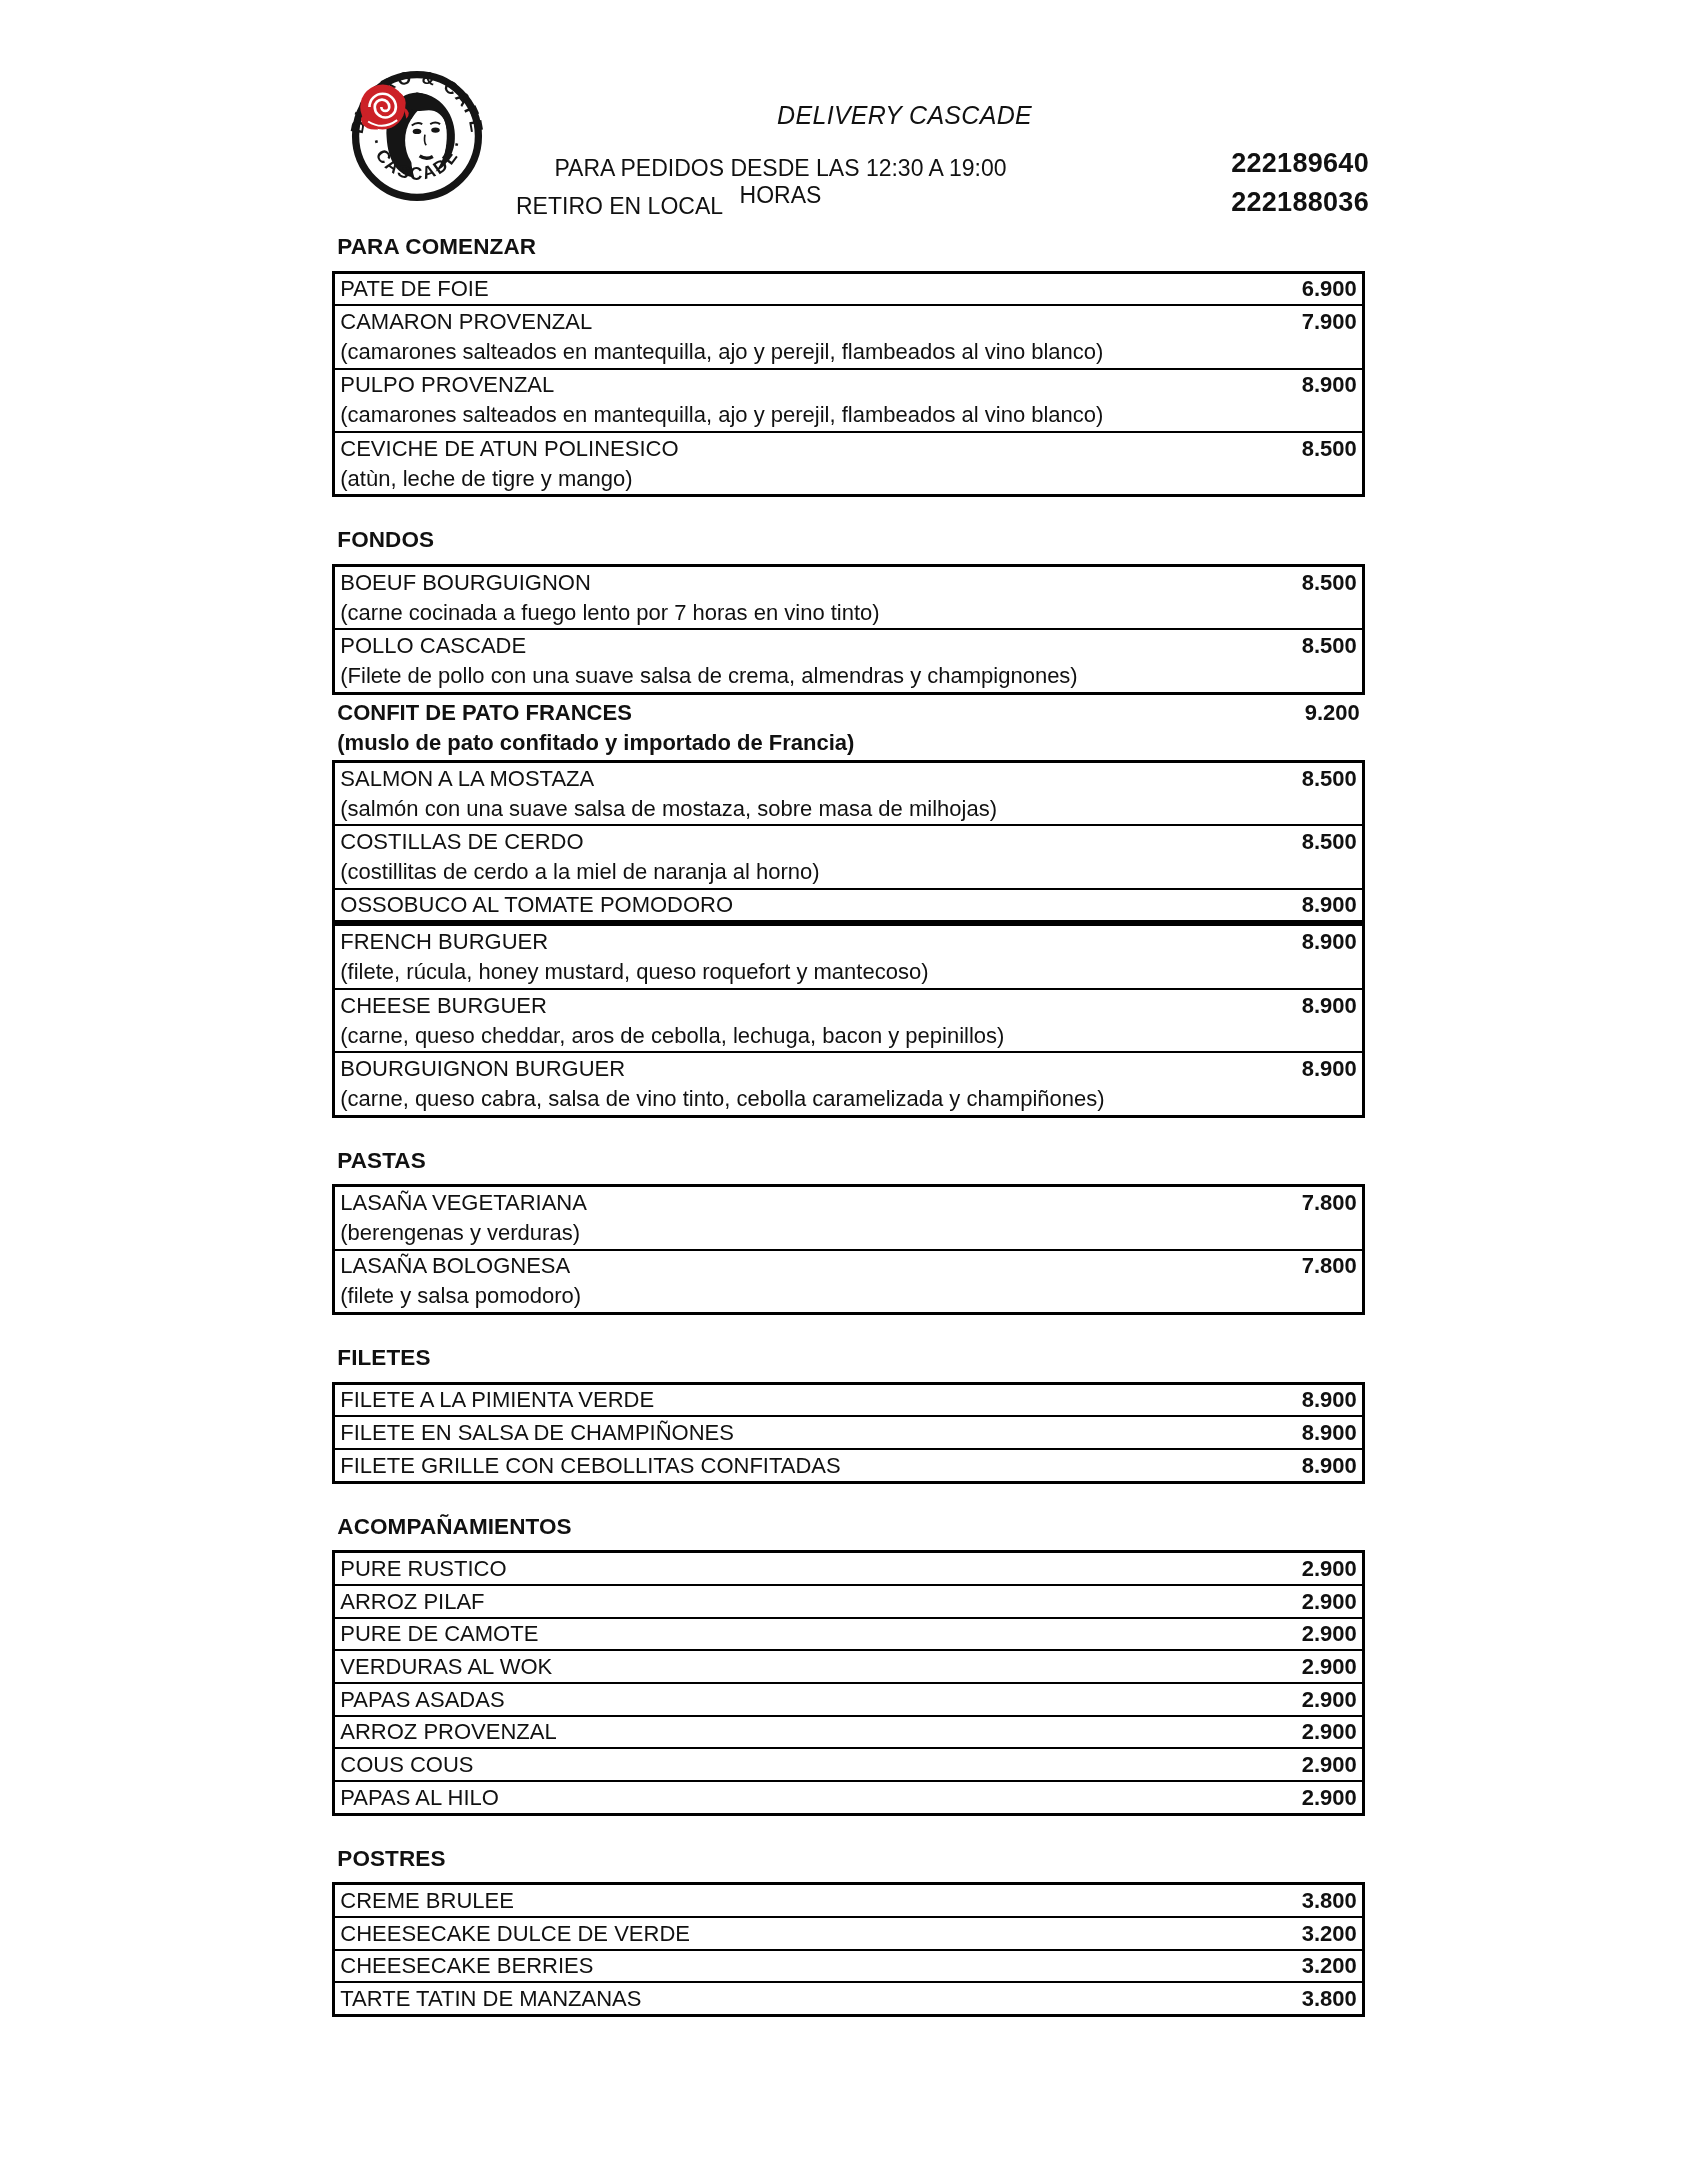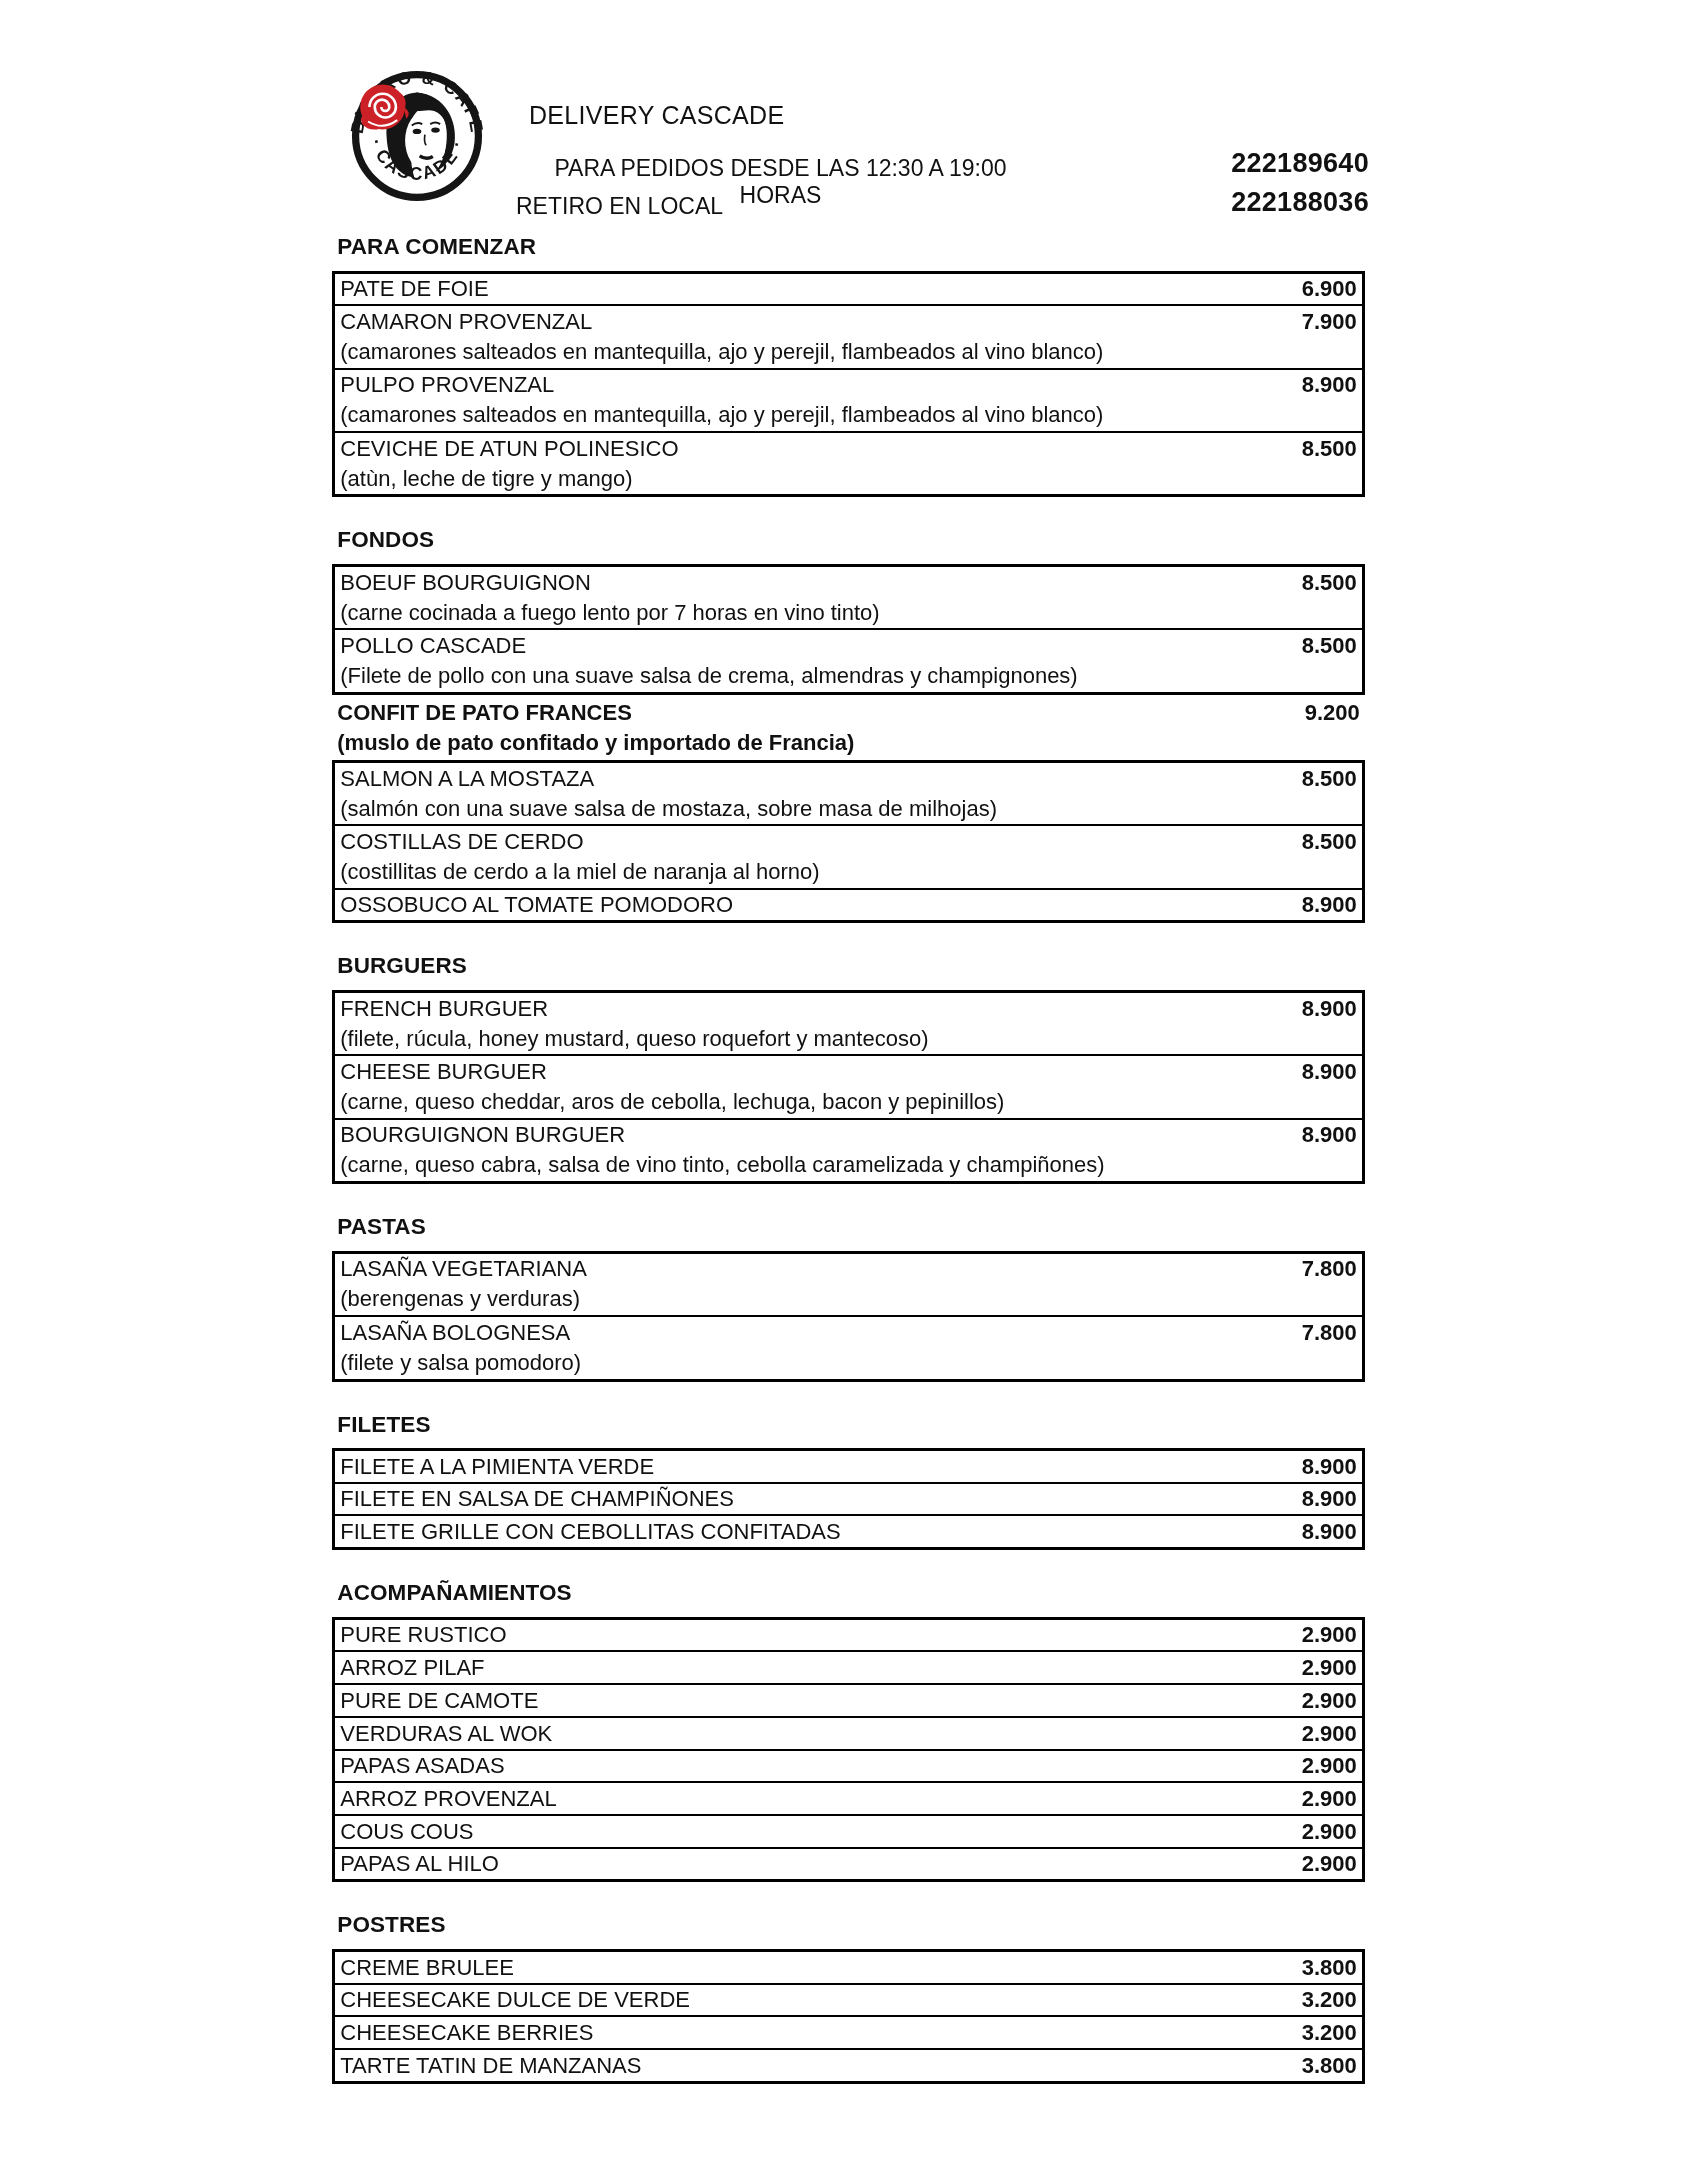--- a/index.html
+++ b/index.html
@@ -3,22 +3,22 @@
 <meta charset="utf-8">
 <style>
   html,body { margin:0; padding:0; background:#e8e8e8; }
   .page {
     position:relative; width:1687px; height:2183px; background:#ffffff;
     font-family:"Liberation Sans", sans-serif; color:#111111; overflow:hidden;
   }
   
   .logo { position:absolute; left:348px; top:66px; width:138px; height:140px; }
   .hdr-title {
-    position:absolute; left:529px; top:101px; width:503px; text-align:left;
-    font-size:25px; letter-spacing:0.3px;
+    position:absolute; left:529px; top:101px; width:503px; text-align:right;
+    font-size:25px; font-style:italic; letter-spacing:0.3px;
   }
   .hdr-line1 { position:absolute; left:516px; top:155px; width:529px; text-align:center; font-size:23px; }
   .hdr-line2 { position:absolute; left:516px; top:193px; width:529px; text-align:left; font-size:23px; }
   .hdr-phone { position:absolute; right:318px; font-size:27px; font-weight:700; letter-spacing:0.3px; }
   .phone-1 { top:148px; }
   .phone-2 { top:187px; }
 
   
   .sections { position:absolute; left:332px; top:222px; width:1033px; }
   .section-title { font-size:22.5px; font-weight:700; margin:30px 0 10.6px 5.3px; letter-spacing:0.1px; }
@@ -157,21 +157,20 @@
           </div>
           <div class="menu-item">
             <div class="row-name">
               <span>OSSOBUCO AL TOMATE POMODORO</span>
               <span class="price">8.900</span>
             </div>
           </div>
         </div>
       </div>
       <div class="section">
-        <div class="section-title">BURGUERS</div>
         <div class="menu-table">
           <div class="menu-item">
             <div class="row-name">
               <span>FRENCH BURGUER</span>
               <span class="price">8.900</span>
             </div>
             <div class="row-desc">(filete, rúcula, honey mustard, queso roquefort y mantecoso)</div>
           </div>
           <div class="menu-item">
             <div class="row-name">

